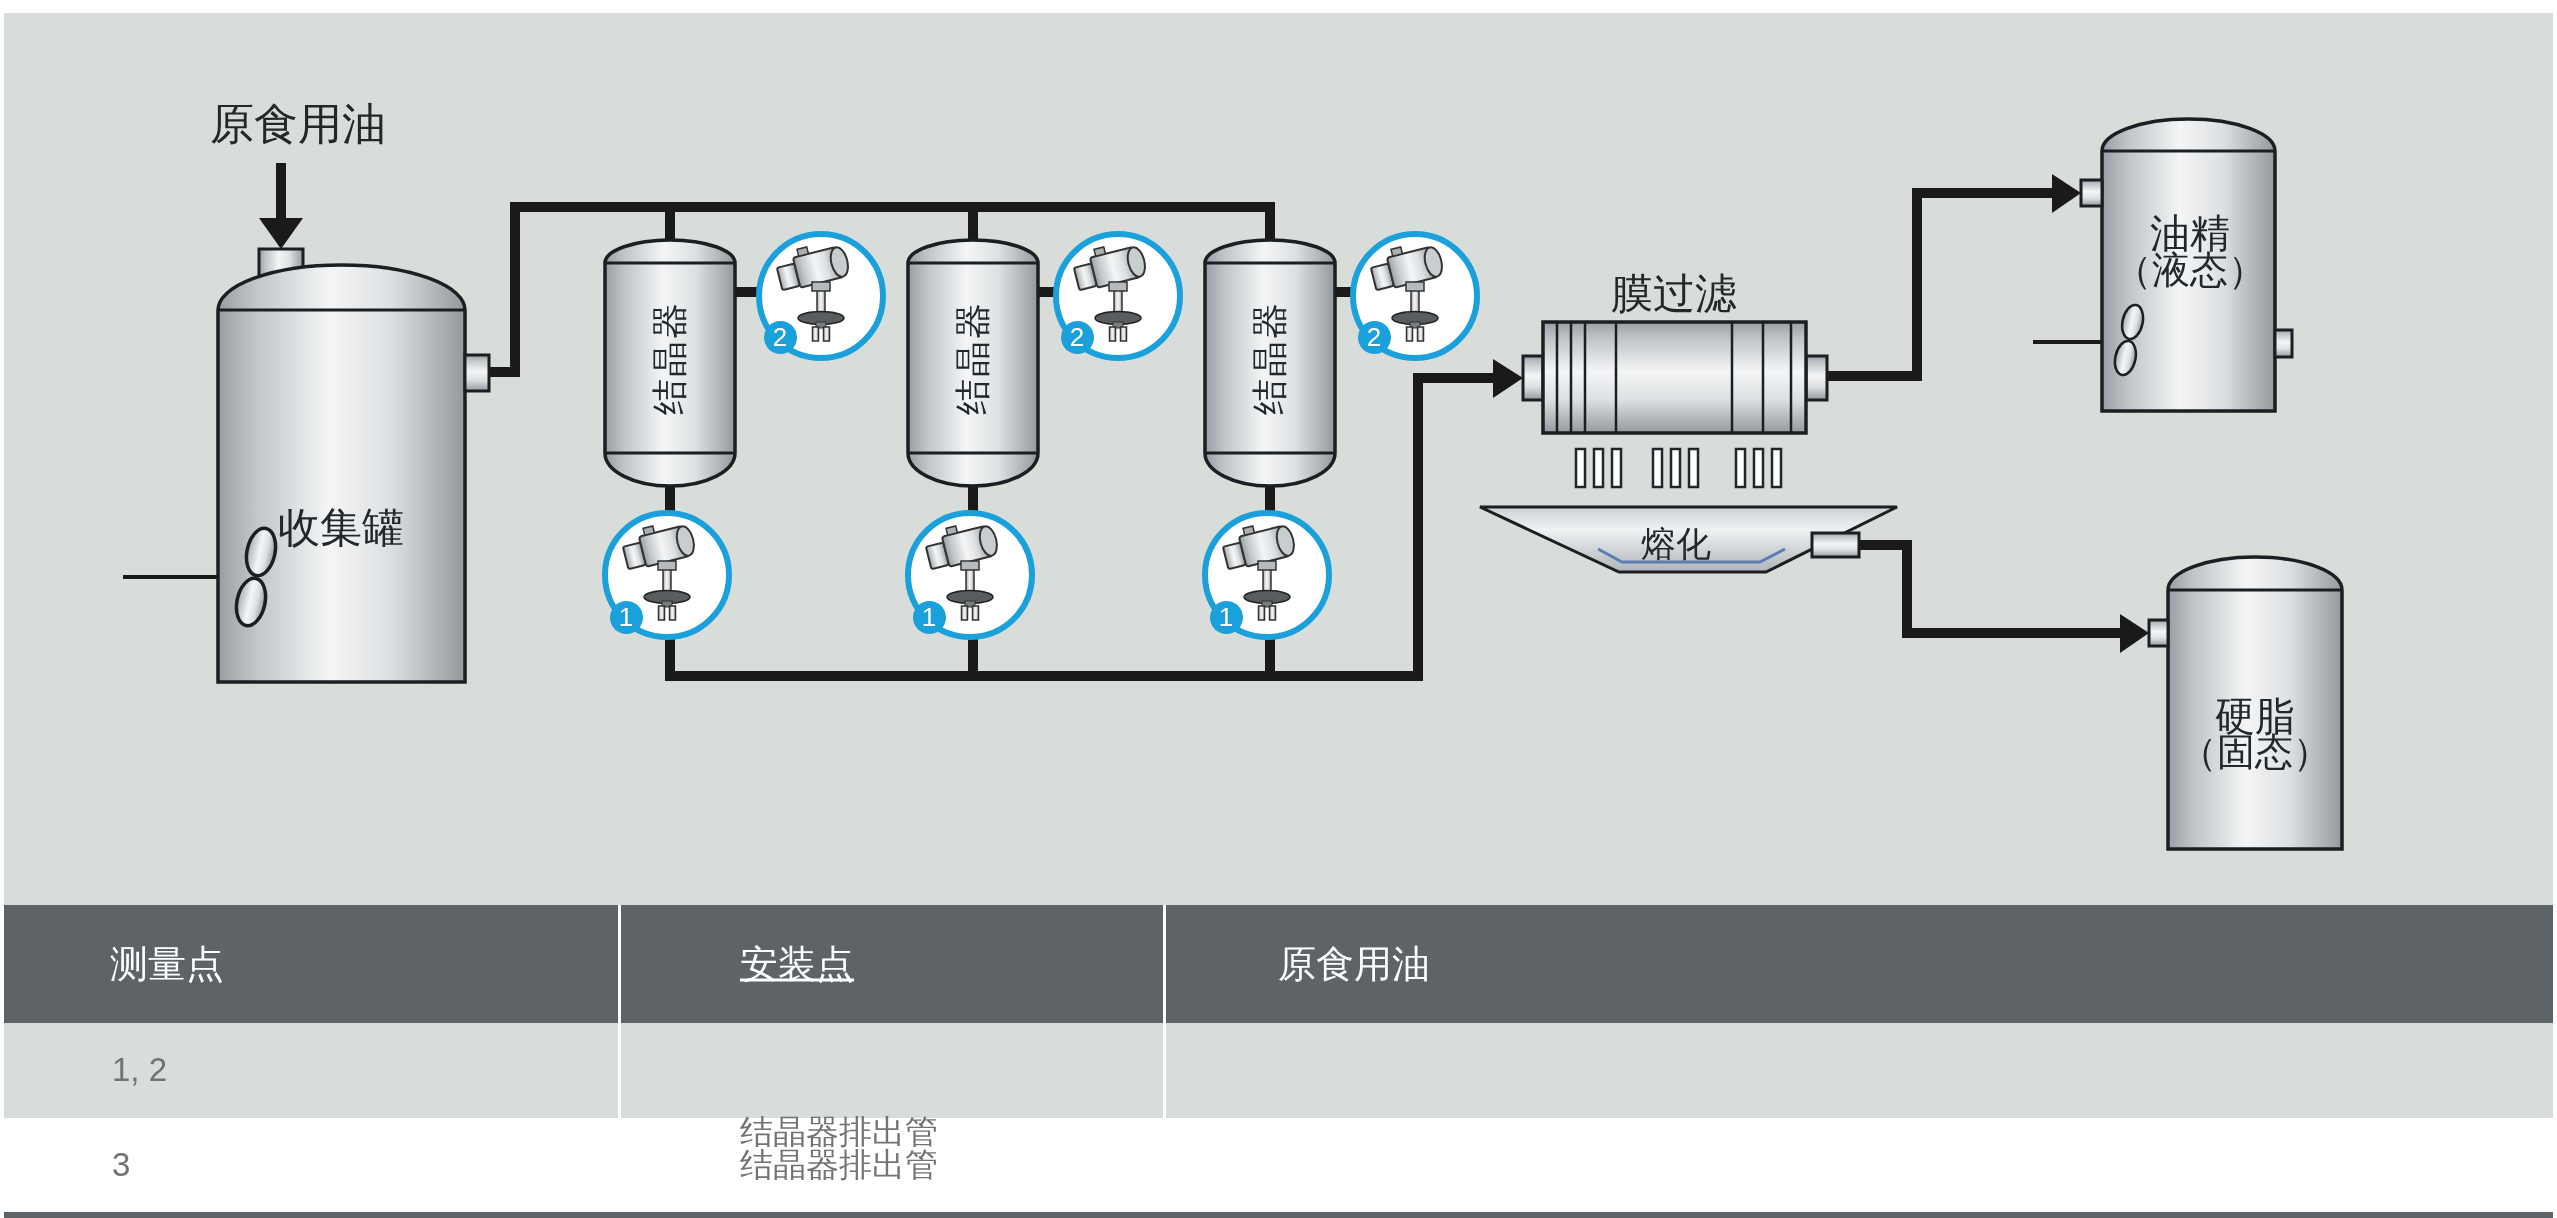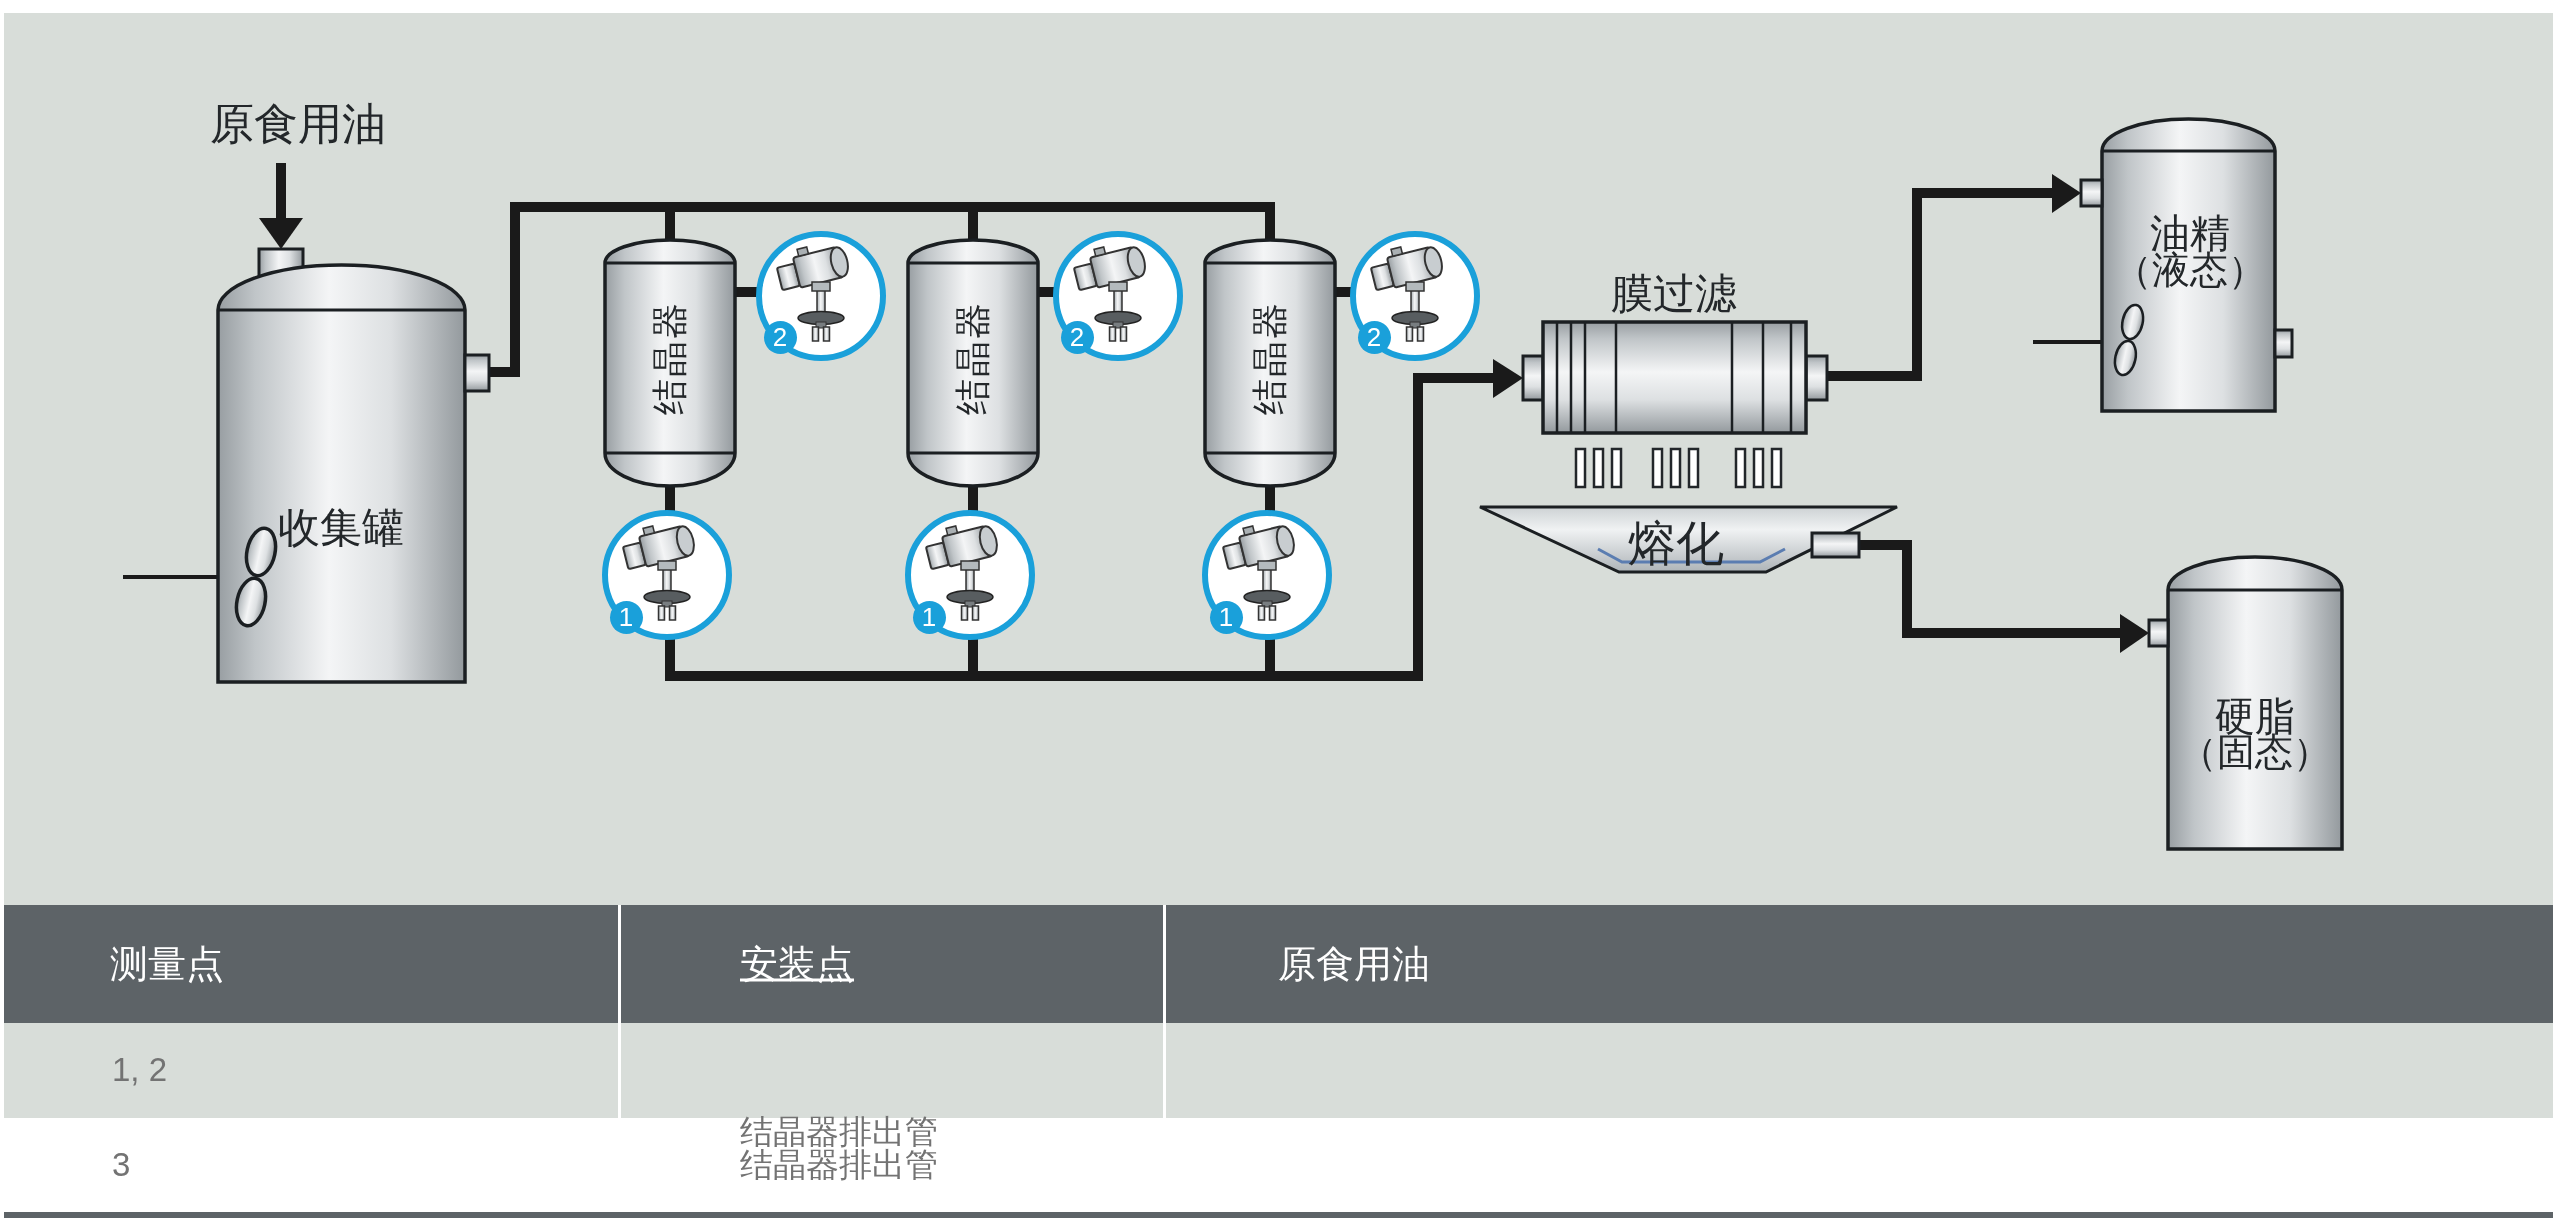--- a/index.html
+++ b/index.html
@@ -206,21 +206,21 @@
         </g>
     </g>
   </svg>
 
   <div class="lbl" style="left:298px;top:124px;font-size:44px;">原食用油</div>
   <div class="lbl" style="left:341px;top:494px;font-size:42px;margin-top:34px;">收集罐</div>
   <div class="lbl rot" style="left:670px;top:358px;font-size:36px;">结晶器</div>
   <div class="lbl rot" style="left:973px;top:358px;font-size:36px;">结晶器</div>
   <div class="lbl rot" style="left:1270px;top:358px;font-size:36px;">结晶器</div>
   <div class="lbl" style="left:1674px;top:294px;font-size:42px;">膜过滤</div>
-  <div class="lbl" style="left:1676px;top:544px;font-size:48px;">熔化</div>
+  <div class="lbl" style="left:1676px;top:544px;font-size:35px;">熔化</div>
   <div class="lbl" style="left:2190px;top:233px;font-size:40px;">油精</div>
   <div class="lbl" style="left:2190px;top:270px;font-size:38px;">（液态）</div>
   <div class="lbl" style="left:2255px;top:716px;font-size:40px;">硬脂</div>
   <div class="lbl" style="left:2255px;top:752px;font-size:38px;">（固态）</div>
 
   <div class="badge" style="left:780px;top:337px;">2</div>
   <div class="badge" style="left:1077px;top:337px;">2</div>
   <div class="badge" style="left:1374px;top:337px;">2</div>
   <div class="badge" style="left:626px;top:617px;">1</div>
   <div class="badge" style="left:929px;top:617px;">1</div>

